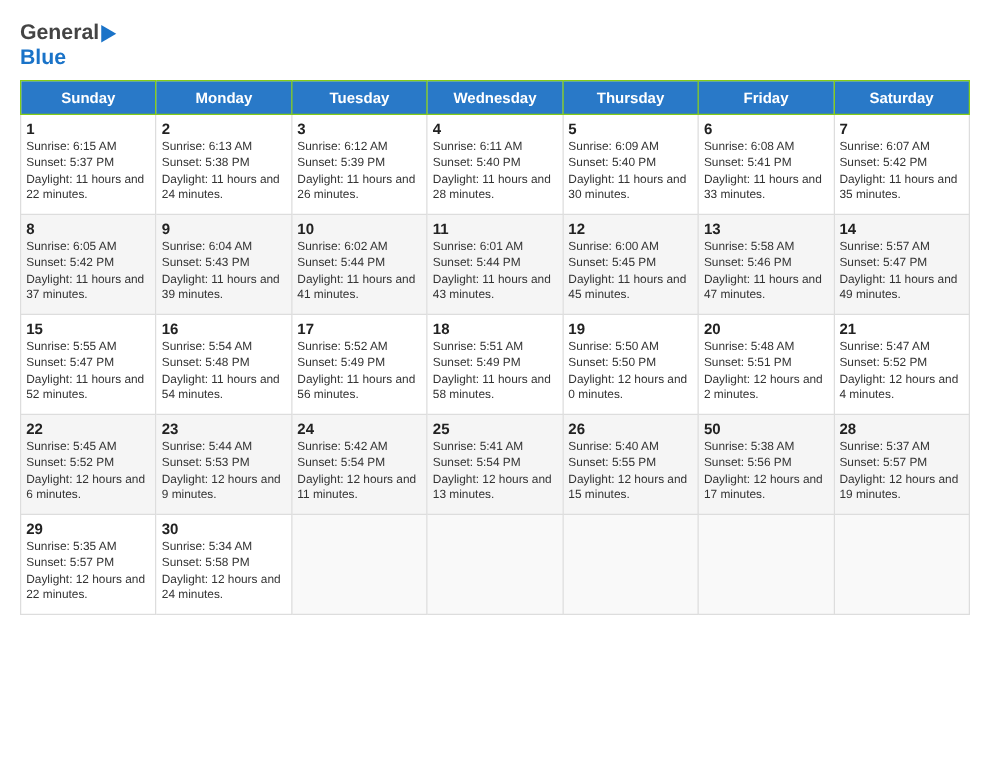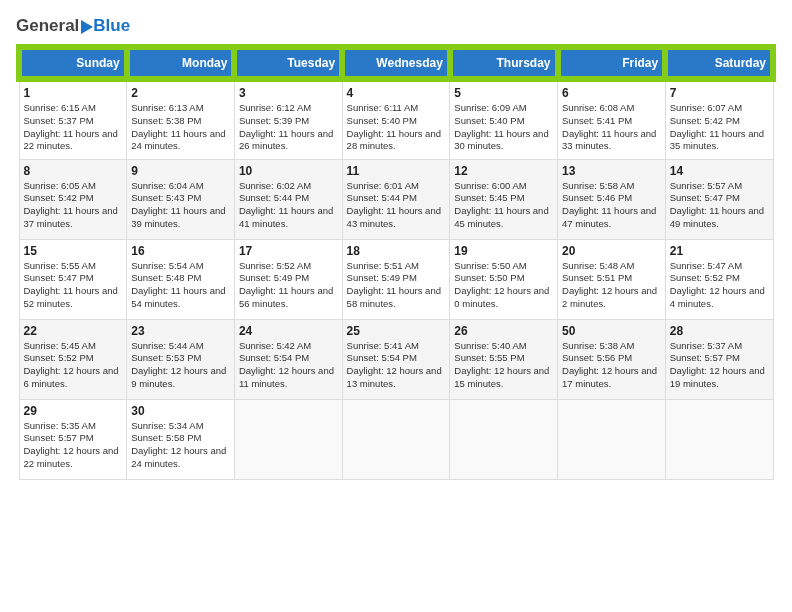--- a/index.html
+++ b/index.html
@@ -11,21 +11,21 @@
       padding: 16px;
     }
     .header {
       display: flex;
       align-items: flex-start;
       justify-content: space-between;
       margin-bottom: 8px;
     }
     .logo {
       display: flex;
-      flex-direction: row;
+      flex-direction: column;
       align-items: flex-start;
     }
     .title-block { text-align: right; }
     .month-title {
       font-size: 32px;
       color: #333;
       font-weight: normal;
     }
     .location {
       font-size: 14px;
@@ -33,24 +33,24 @@
     }
     table {
       width: 100%;
       border-collapse: collapse;
       font-size: 10px;
     }
     thead th {
       background: #2979c8;
       color: #fff;
       padding: 6px 4px;
-      text-align: right;
+      text-align: center;
       font-size: 12px;
       font-weight: bold;
-      border: 6px solid #84cc16;
+      border: 1px solid #84cc16;
     }
     tbody td {
       border: 1px solid #ddd;
       padding: 4px 4px;
       vertical-align: top;
       width: 14.28%;
       height: 80px;
       background: #fff;
     }
     tbody tr:nth-child(even) td {

